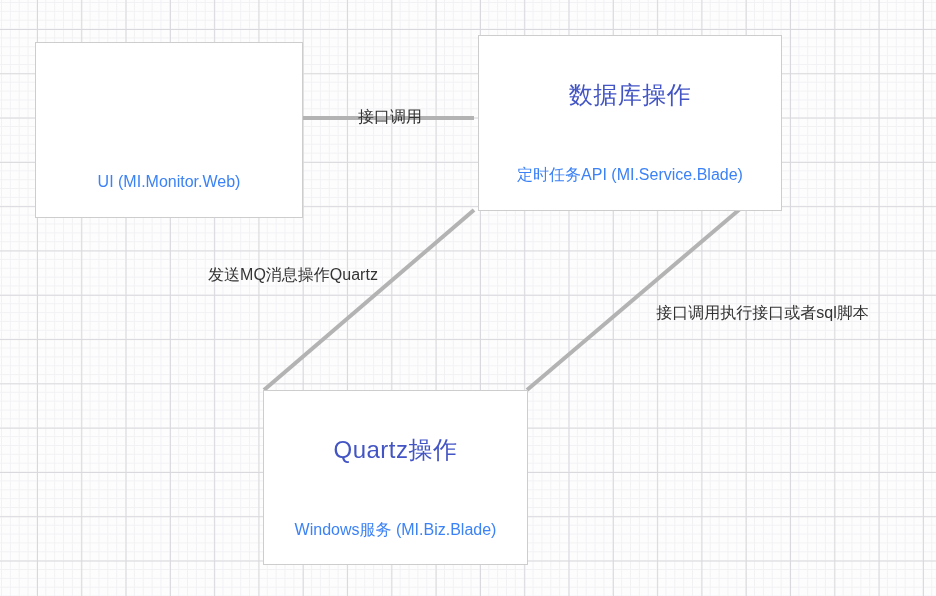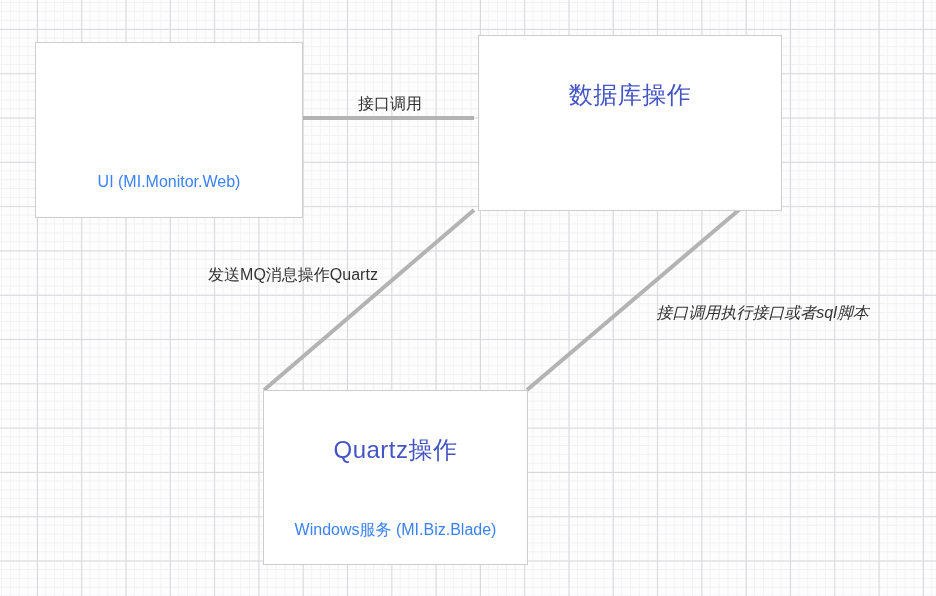--- a/index.html
+++ b/index.html
@@ -64,41 +64,42 @@
     color: #3b82f6;
   }
   .edge-label {
     position: absolute;
     font-size: 16px;
     line-height: 24px;
     color: #333333;
     text-align: center;
     white-space: nowrap;
   }
-  #edge-label-1 { left: 330px; top: 92px;  width: 120px; }
+  #edge-label-1 { left: 330px; top: 105px;  width: 120px; }
   #edge-label-2 { left: 180px; top: 263px; width: 226px; }
-  #edge-label-3 { left: 620px; top: 301px; width: 285px; font-style: italic; }
+  #edge-label-3 { left: 620px; top: 301px; width: 285px; }
 </style>
 </head>
 <body>
 
 <div class="canvas">
 
   <svg class="edge-layer" xmlns="http://www.w3.org/2000/svg" width="936" height="596">
     <line x1="301" y1="118" x2="474" y2="118"></line>
     <line x1="474" y1="210" x2="264" y2="390"></line>
     <line x1="740" y1="209" x2="527" y2="390"></line>
   </svg>
 
   <div class="node" id="node-ui">
     <div class="node-sub">UI (MI.Monitor.Web)</div>
   </div>
 
   <div class="node" id="node-db">
     <div class="node-title">数据库操作</div>
+    <div class="node-sub">定时任务API (MI.Service.Blade)</div>
   </div>
 
   <div class="node" id="node-quartz">
     <div class="node-title">Quartz操作</div>
     <div class="node-sub">Windows服务 (MI.Biz.Blade)</div>
   </div>
 
   <div class="edge-label" id="edge-label-1">接口调用</div>
   <div class="edge-label" id="edge-label-2">发送MQ消息操作Quartz</div>
   <div class="edge-label" id="edge-label-3">接口调用执行接口或者sql脚本</div>

